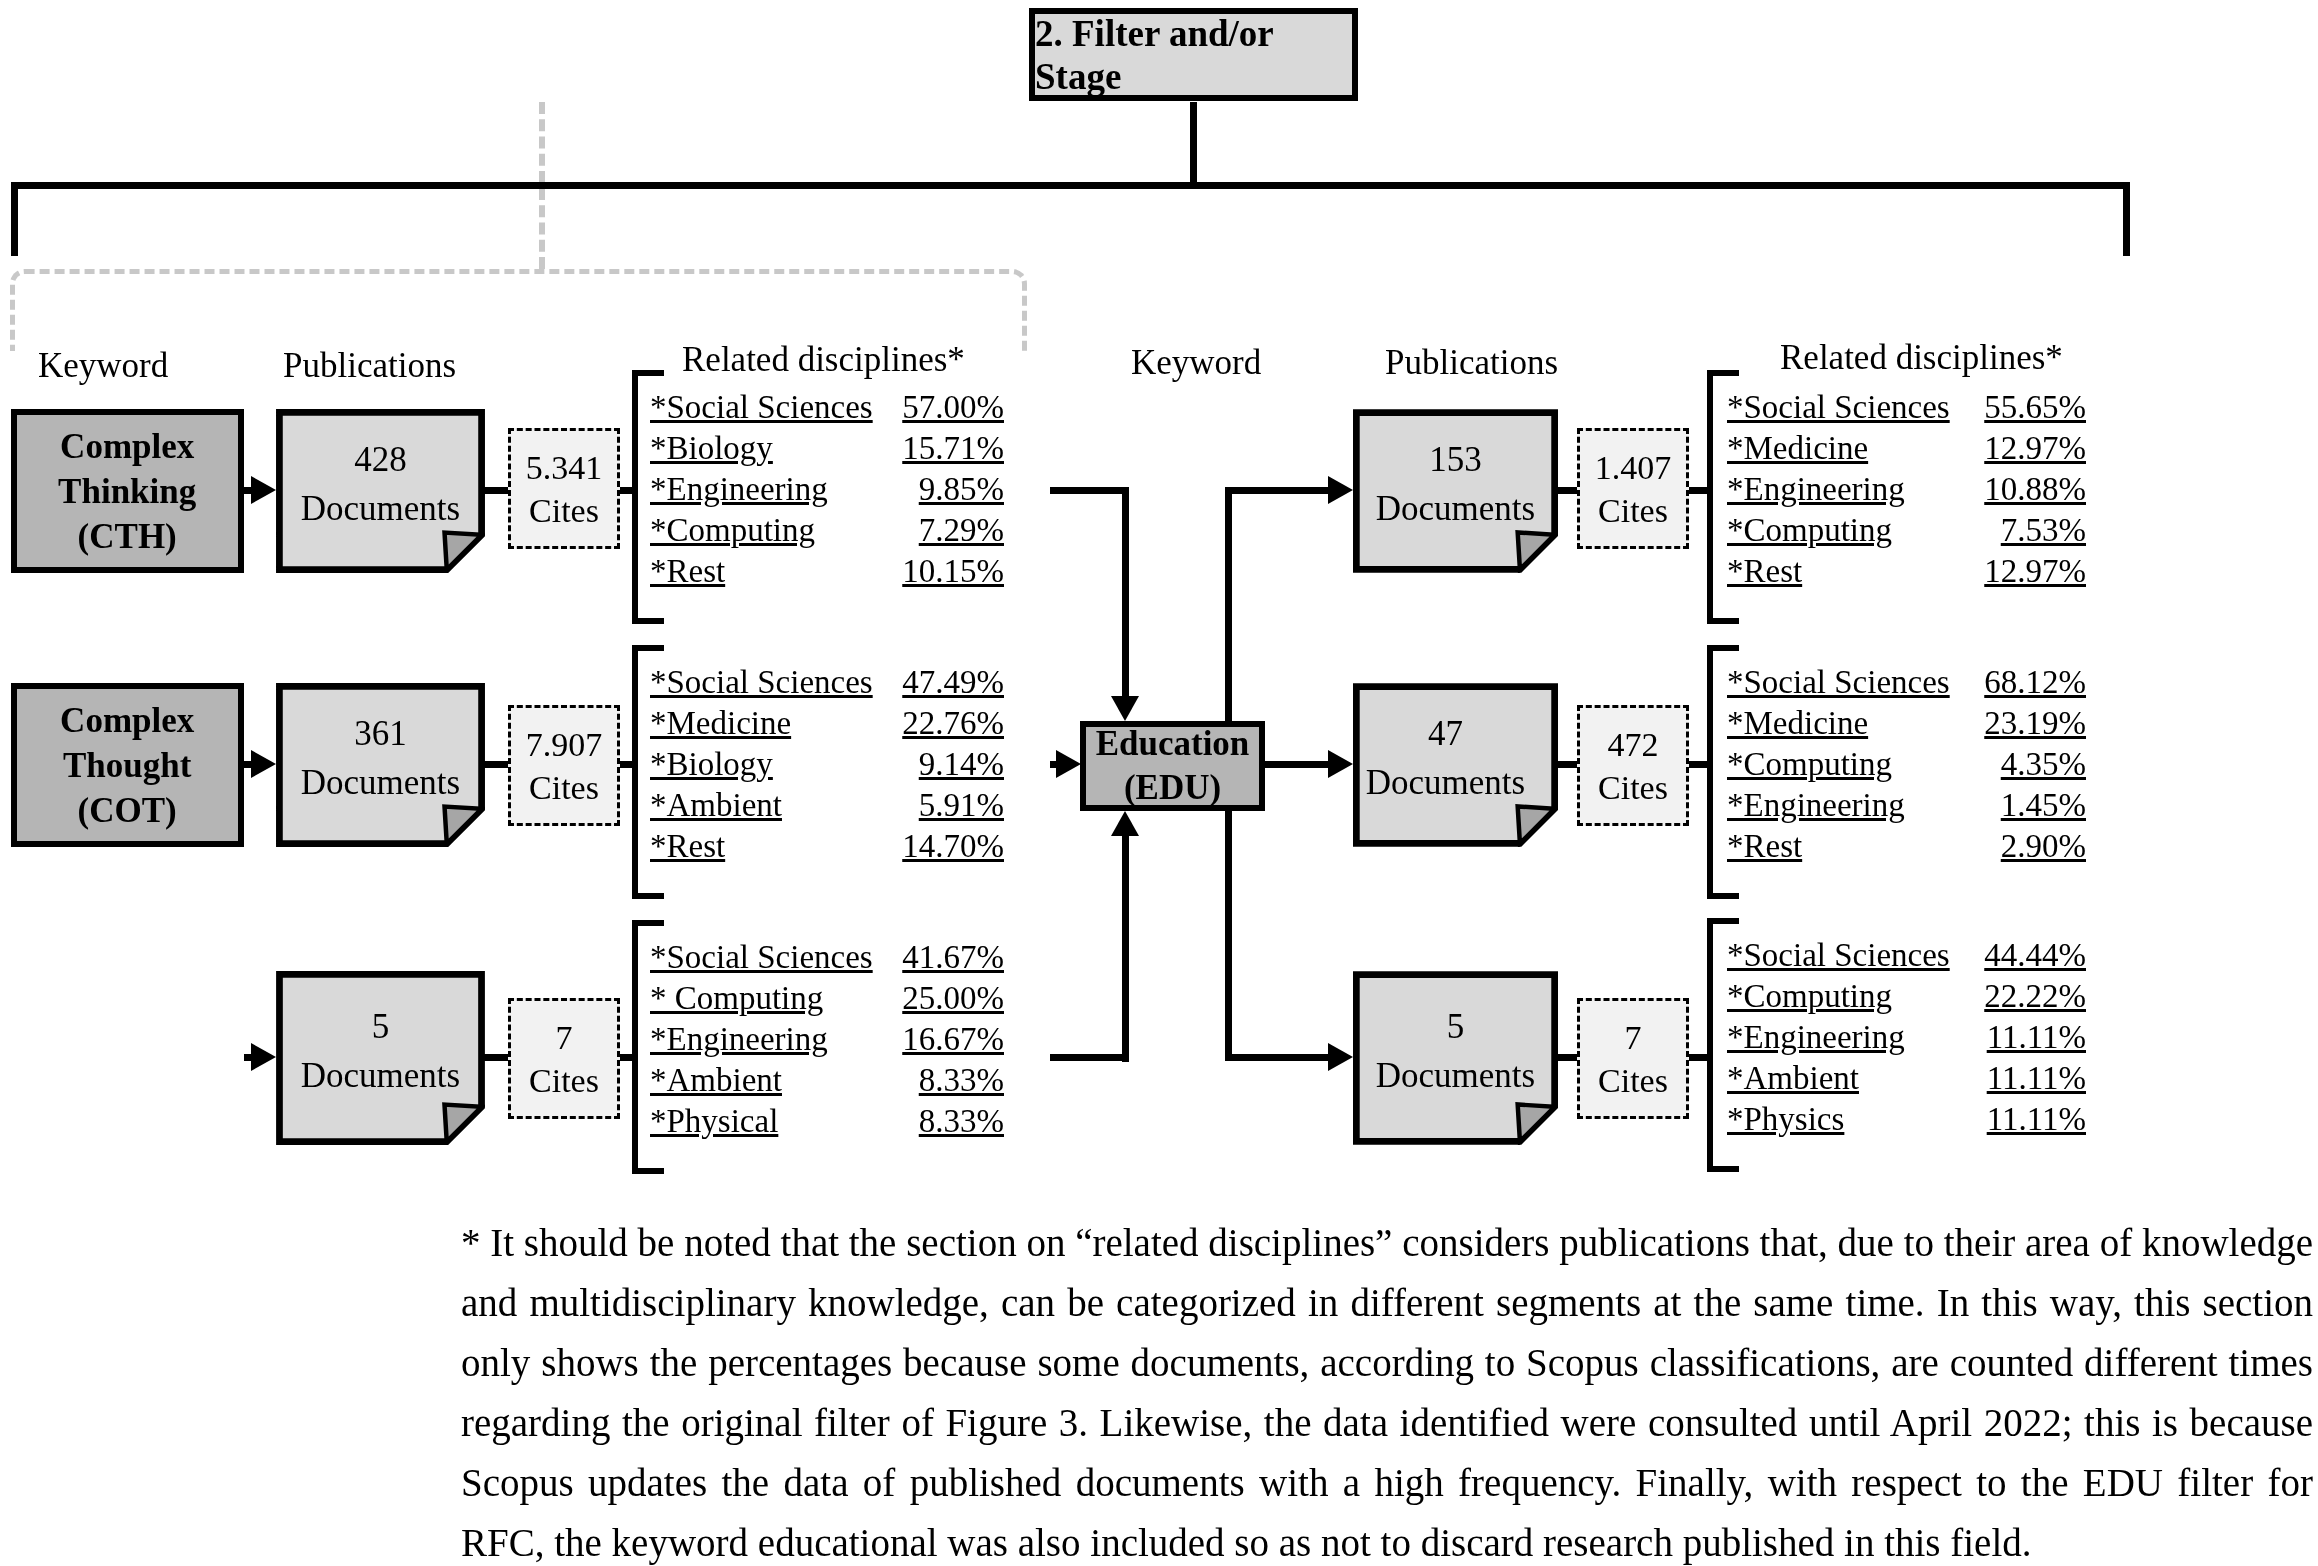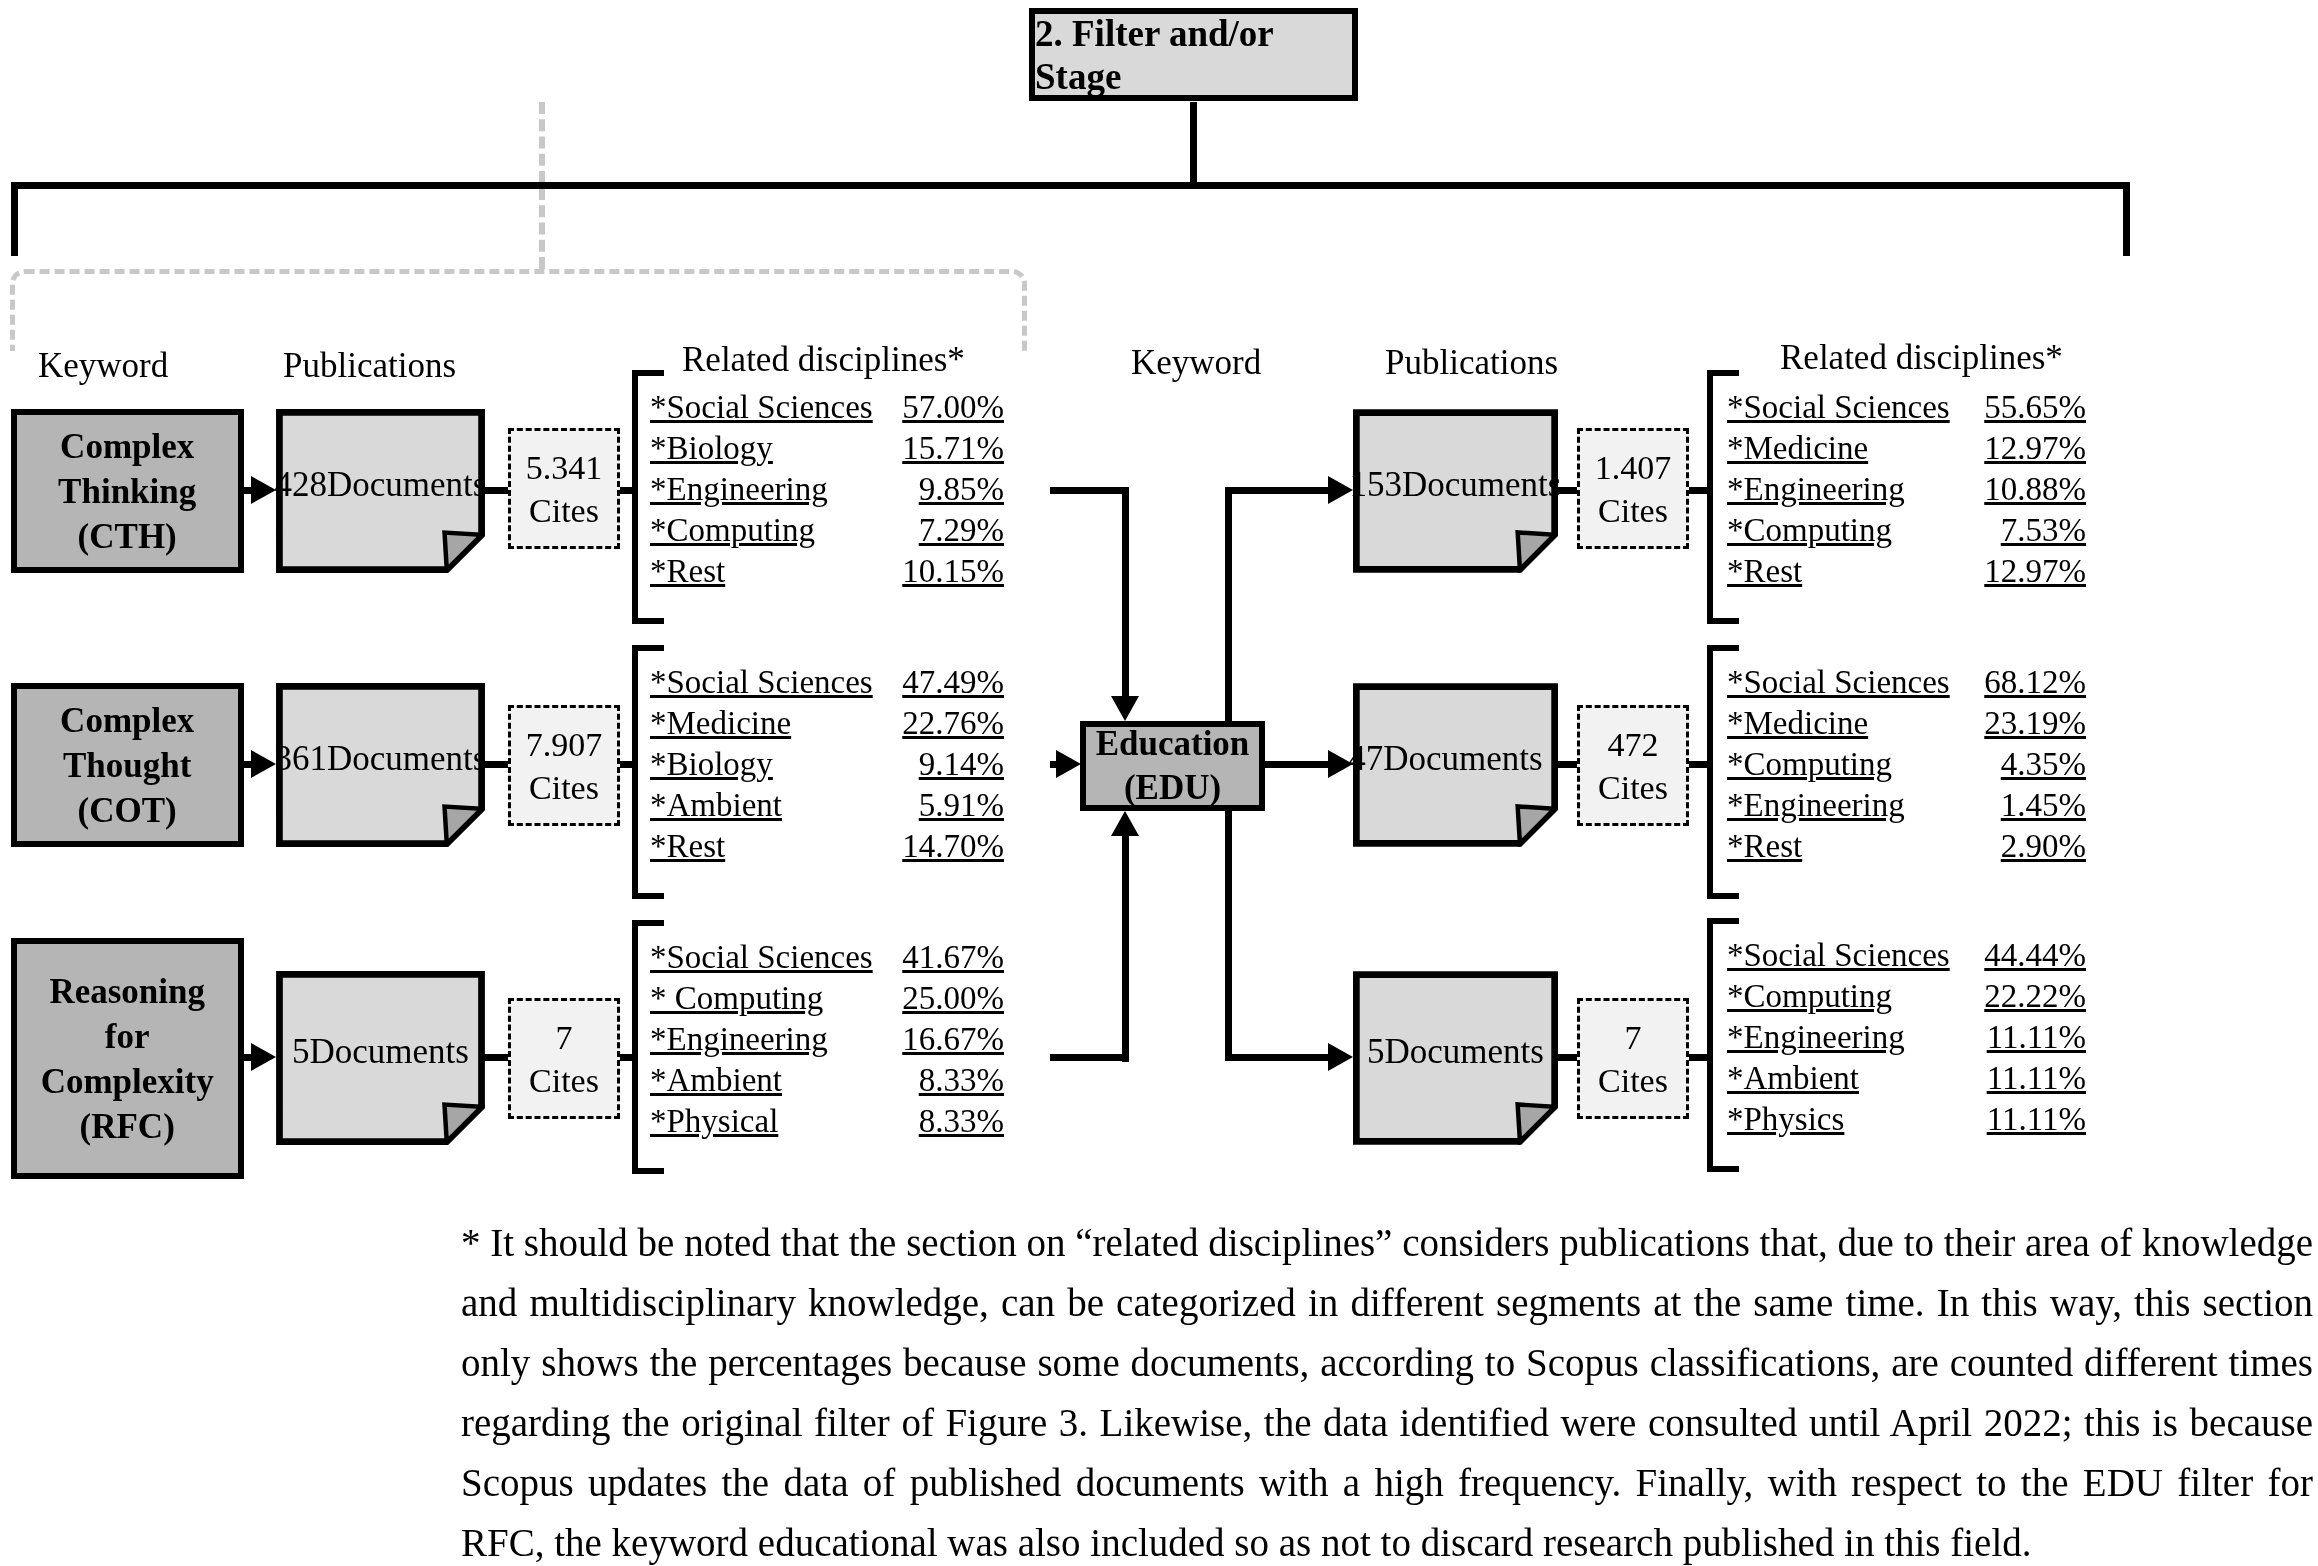--- a/index.html
+++ b/index.html
@@ -17,21 +17,21 @@
   .stagebox{position:absolute;background:#d9d9d9;display:flex;align-items:center;justify-content:center;
             font-weight:bold;font-size:37px;z-index:2;box-sizing:border-box;}
   .stage1b{border:6.7px solid #a6a6a6;}
   .stage2b{border:6.7px solid #000;}
   .kwbox{position:absolute;background:#b5b5b5;border:6.7px solid #000;box-sizing:border-box;display:flex;flex-direction:column;
          align-items:center;justify-content:center;font-weight:bold;font-size:35px;line-height:45px;text-align:center;z-index:2;}
   .docbox{position:absolute;z-index:2;}
   .docbox svg{position:absolute;left:0;top:0;}
   .doc-body{fill:#d9d9d9;stroke:#000;stroke-width:12;}
   .doc-fold{fill:#a6a6a6;stroke:#000;stroke-width:8;}
-  .doc-text{position:absolute;left:0;top:0;width:100%;height:92%;display:flex;flex-direction:row;align-items:center;justify-content:center;
+  .doc-text{position:absolute;left:0;top:0;width:100%;height:92%;display:flex;flex-direction:column;align-items:center;justify-content:center;
             font-size:35px;line-height:49px;text-align:center;}
   .citesbox{position:absolute;background:#f2f2f2;border:3.9px dashed #000;box-sizing:border-box;display:flex;flex-direction:column;
             align-items:center;justify-content:center;font-size:34px;line-height:43px;z-index:2;}
   .edubox{position:absolute;background:#b5b5b5;border:6.7px solid #000;box-sizing:border-box;display:flex;flex-direction:column;
           align-items:center;justify-content:center;font-weight:bold;font-size:35px;line-height:44px;text-align:center;z-index:3;}
   
   .hdr{position:absolute;font-size:35px;line-height:41px;white-space:nowrap;z-index:2;}
   .disc{position:absolute;z-index:2;text-decoration:underline;}
   .drow{display:flex;justify-content:space-between;align-items:center;height:41px;font-size:33px;white-space:nowrap;}
   .footnote{position:absolute;font-size:39px;line-height:60px;text-align:justify;z-index:2;}
@@ -147,26 +147,20 @@
     <div class="drow">
         <span>*Ambient</span>
         <span>5.91%</span>
       </div>
     <div class="drow">
         <span>*Rest</span>
         <span>14.70%</span>
       </div>
   </div>
 
-  <div class="kwbox" style="left:10.7px;top:938px;width:233px;height:241px;">
-    <div>Reasoning</div>
-    <div>for</div>
-    <div>Complexity</div>
-    <div>(RFC)</div>
-  </div>
   <div class="hl" style="left:244px;top:1054px;width:11.2px;"></div>
   <div class="ar" style="left:251px;top:1043px;"></div>
   <div class="docbox" style="left:276px;top:971px;width:209px;height:174px;">
     <svg width="209" height="174" viewBox="0 0 372 310">
       <polygon class="doc-body" points="6,6 366,6 366,242 304,304 6,304"></polygon>
       <polygon class="doc-fold" points="304,304 366,242 300,238"></polygon>
     </svg>
     <div class="doc-text">
       <div>5</div>
       <div>Documents</div>

